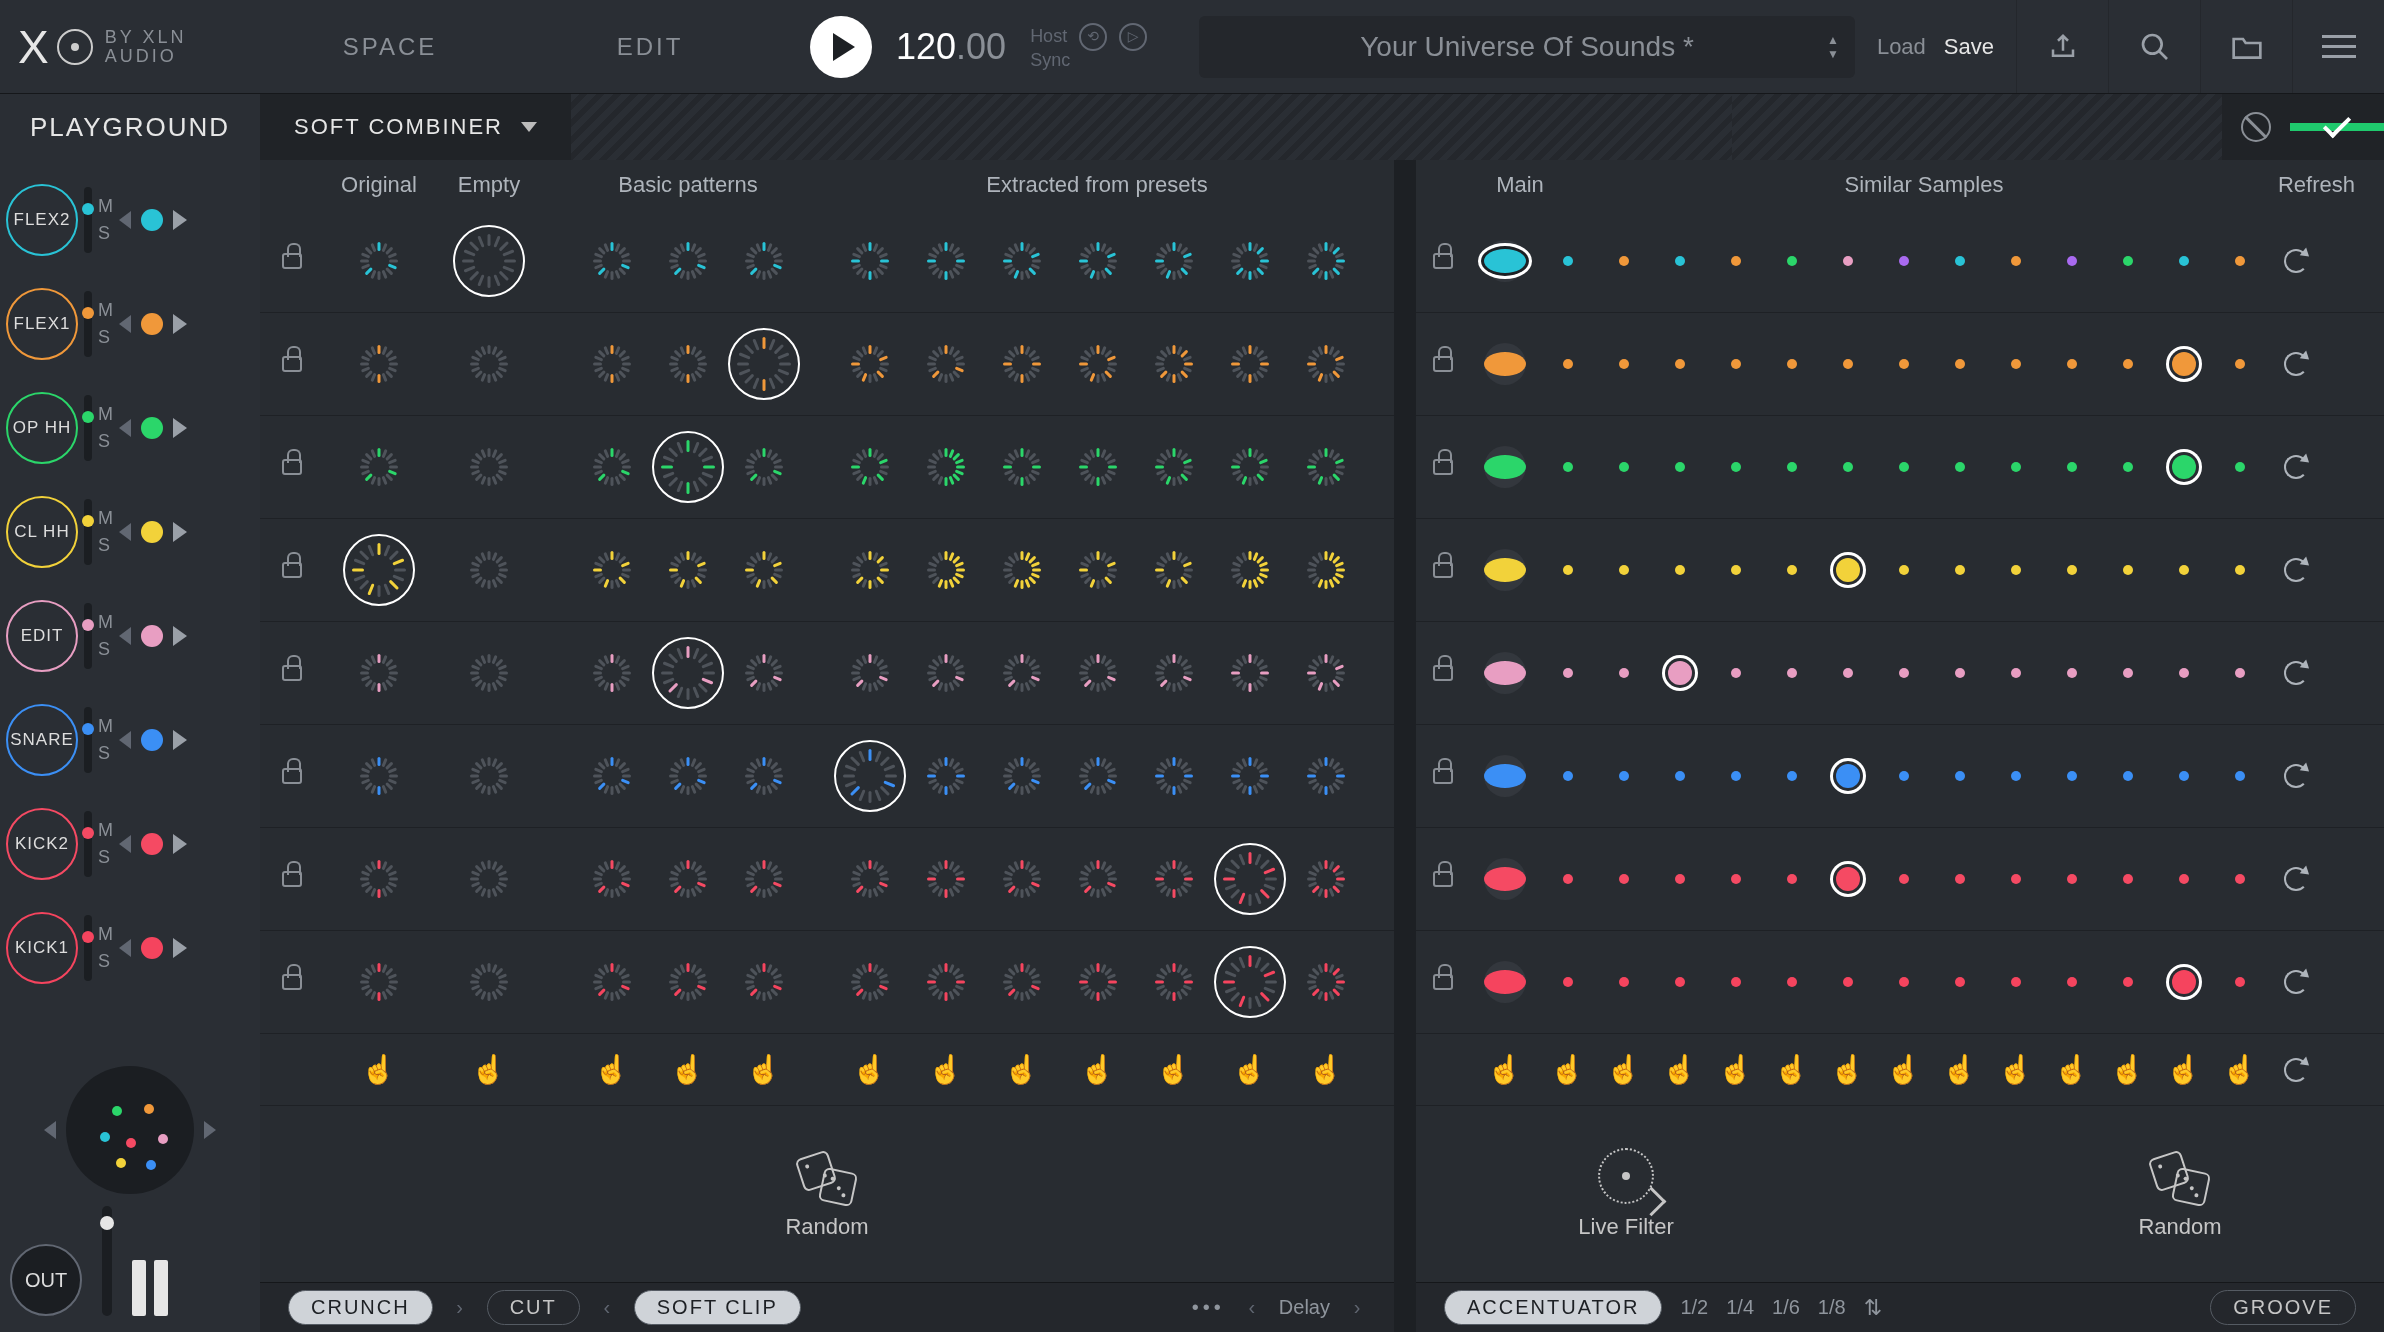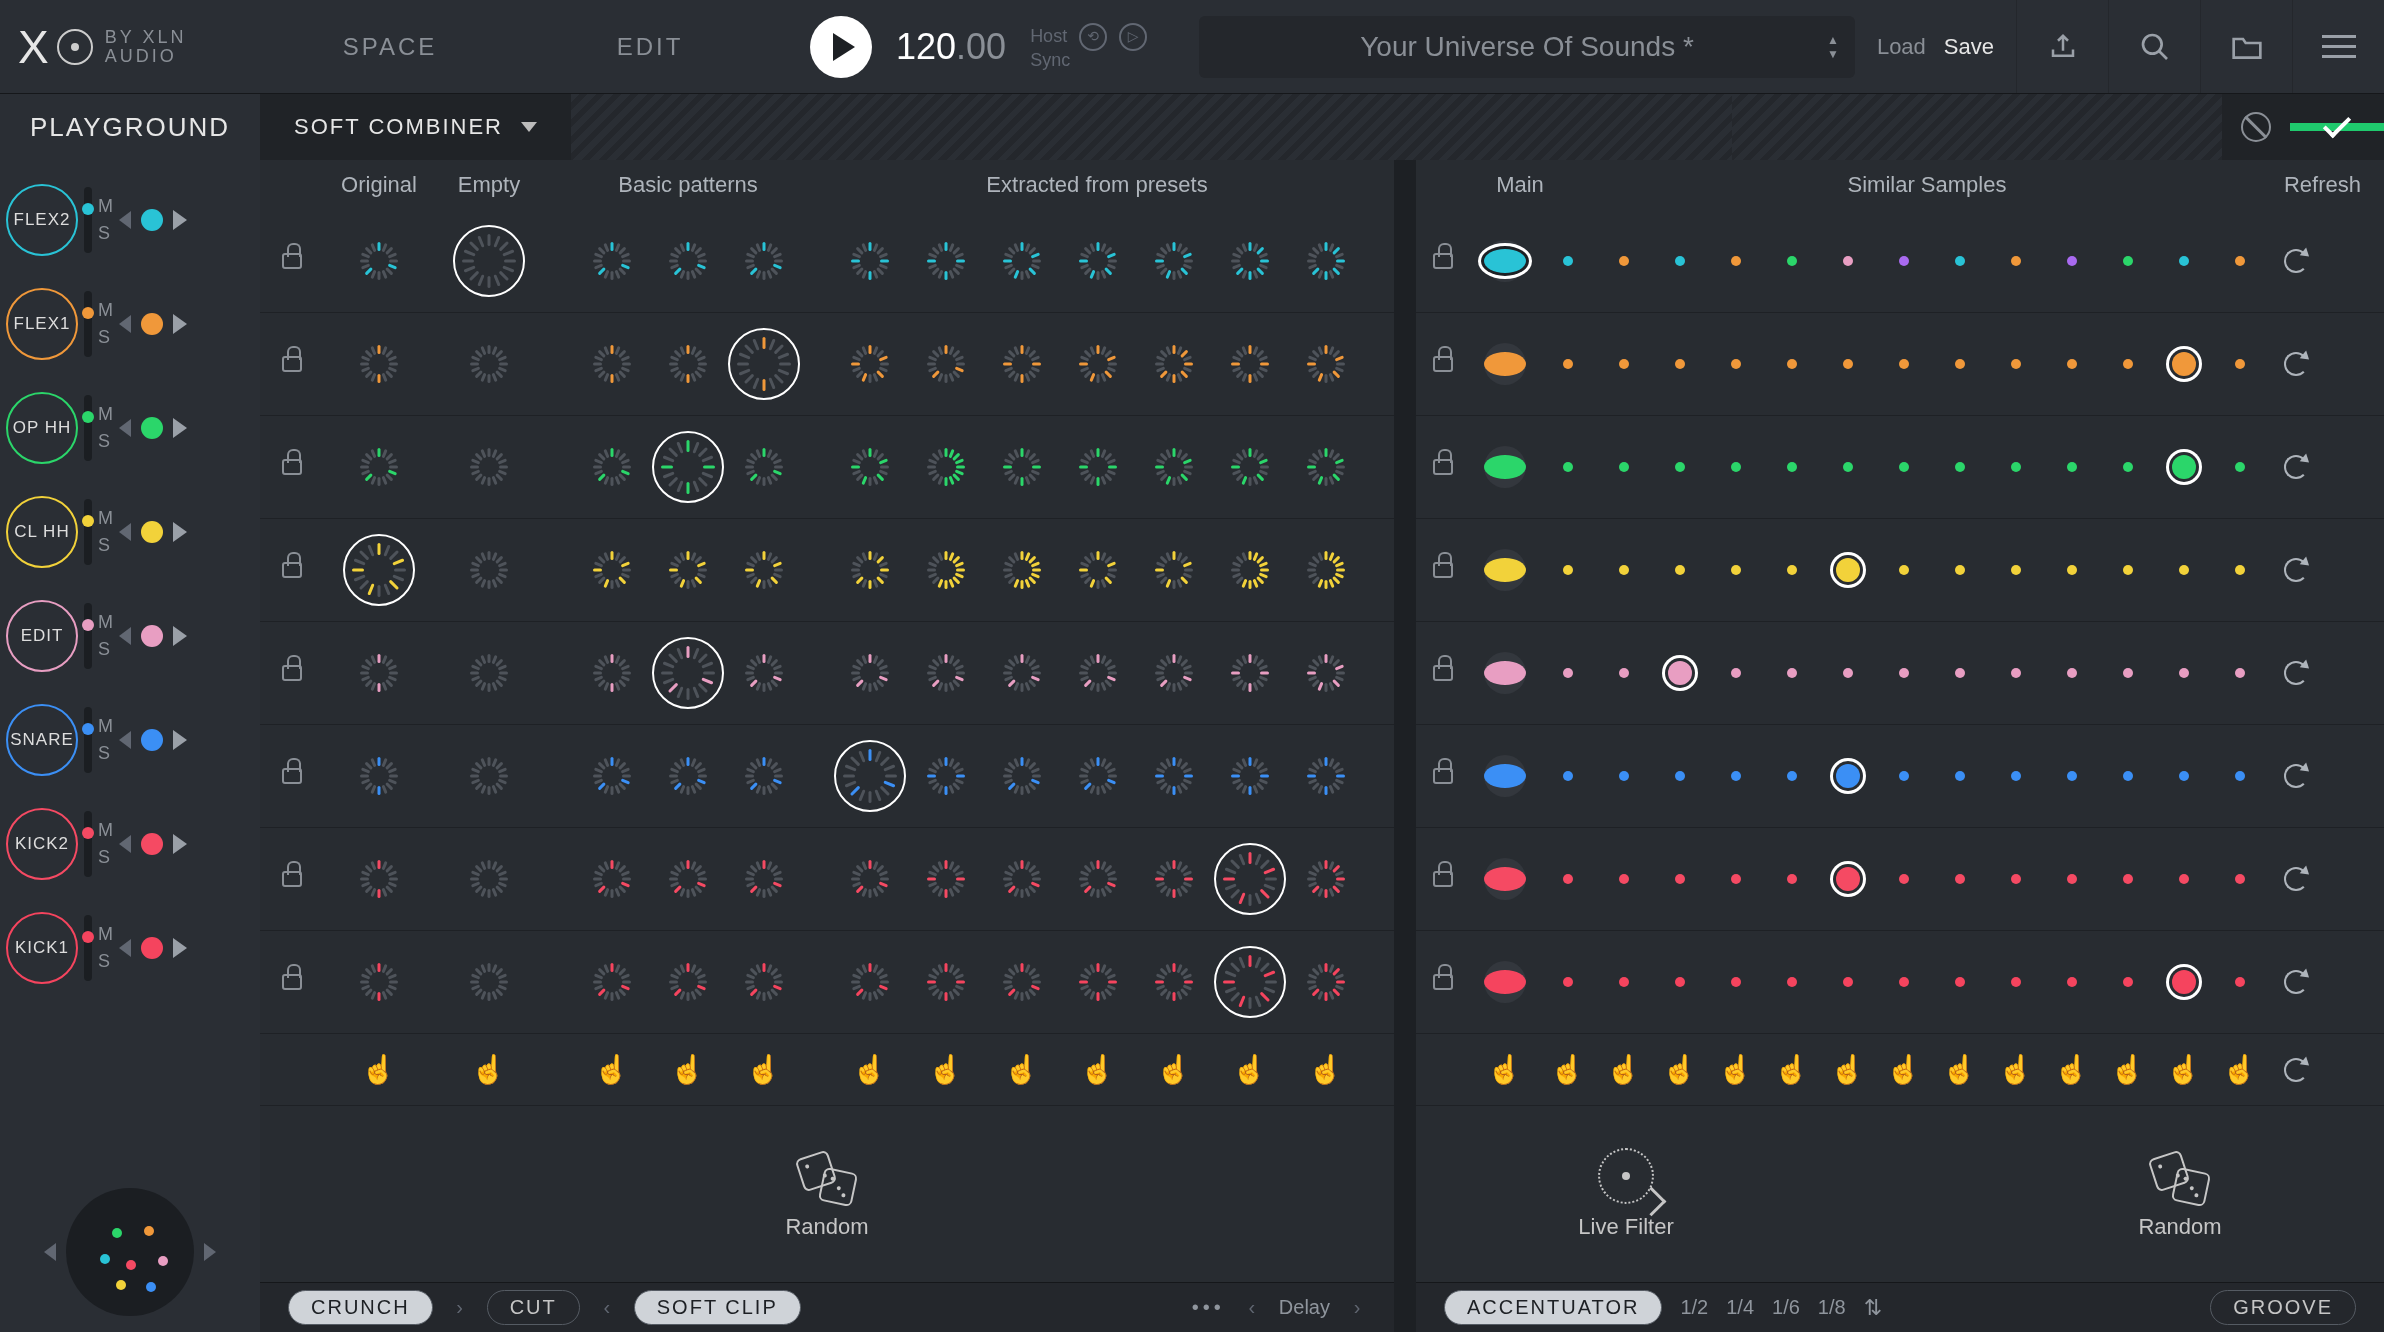--- a/index.html
+++ b/index.html
@@ -109,21 +109,21 @@
 .filter-icon{width:56px;height:56px;position:relative;border:2px dotted #c6c6c6;border-radius:50%;display:flex;align-items:center;justify-content:center}
 .filter-icon::after{content:"";position:absolute;right:-10px;bottom:-10px;width:18px;height:18px;border-right:3px solid #c6c6c6;border-bottom:3px solid #c6c6c6;transform:rotate(-45deg)}
 .scell{display:flex;align-items:center;justify-content:center}
 .sdot{width:10px;height:10px;border-radius:50%}
 .sdot.main{width:24px;height:24px}
 .sdot.main.ring-sel{width:24px;height:24px;box-shadow:0 0 0 3px #1d2024,0 0 0 6px #fff}
 .sdot.big-sel{width:24px;height:24px}
 .refresh-cell{width:56px;display:flex;align-items:center;justify-content:center;color:#aeb4bb}
 .refresh-icon{width:24px;height:24px;border:2.5px solid #aeb4bb;border-radius:50%;border-right-color:transparent;position:relative}
 .refresh-icon::after{content:"";position:absolute;right:-4px;top:-2px;width:0;height:0;border-left:8px solid #aeb4bb;border-top:5px solid transparent;border-bottom:5px solid transparent;transform:rotate(40deg)}
-.refresh-label{padding-right:23px;color:#aeb4bb;font-size:22px}
+.refresh-label{padding-right:29px;color:#aeb4bb;font-size:22px}
 .maincell-wrap{width:70px;display:flex;align-items:center;justify-content:center;position:relative}
 .main-border{width:42px;height:42px;border-radius:50%;background:#33373d;display:flex;align-items:center;justify-content:center}
 
 .fxstrip{height:50px;display:flex;align-items:center;gap:18px;padding:0 28px;color:#8f959d;font-size:20px;border-top:1px solid #15171a;background:#24272c}
 .chip{padding:5px 22px;border:1px solid #555b63;border-radius:18px;letter-spacing:2px;color:#c6c6c6}
 .chip.fill{background:#cfd3d8;color:#1d2024}
 .fxnav{width:18px;text-align:center;color:#616772}
 .swap{font-size:22px}
 .dots3{letter-spacing:4px}
 </style>
@@ -345,20 +345,28 @@
             <div class="d" style="background:#2bd66a;left:46px;top:40px"></div>
             <div class="d" style="background:#f0983a;left:78px;top:38px"></div>
             <div class="d" style="background:#29c3d6;left:34px;top:66px"></div>
             <div class="d" style="background:#f54a63;left:60px;top:72px"></div>
             <div class="d" style="background:#e89ec2;left:92px;top:68px"></div>
             <div class="d" style="background:#f2d23a;left:50px;top:92px"></div>
             <div class="d" style="background:#3b8ff5;left:80px;top:94px"></div>
           </div>
           <div class="tri-right"></div>
         </div>
+        <div class="out-row">
+          <div class="out-btn">OUT</div>
+          <div class="out-slider"></div>
+          <div class="meters">
+              <div class="meter"></div>
+              <div class="meter"></div>
+            </div>
+        </div>
       </div>
     </div>
 
     <div class="panels">
 
       <div class="panel left">
         <div class="col-header">
           <div class="hcell" style="width:64px"></div>
           <div class="hcell" style="width:110px">Original</div>
           <div class="hcell" style="width:110px">Empty</div>

